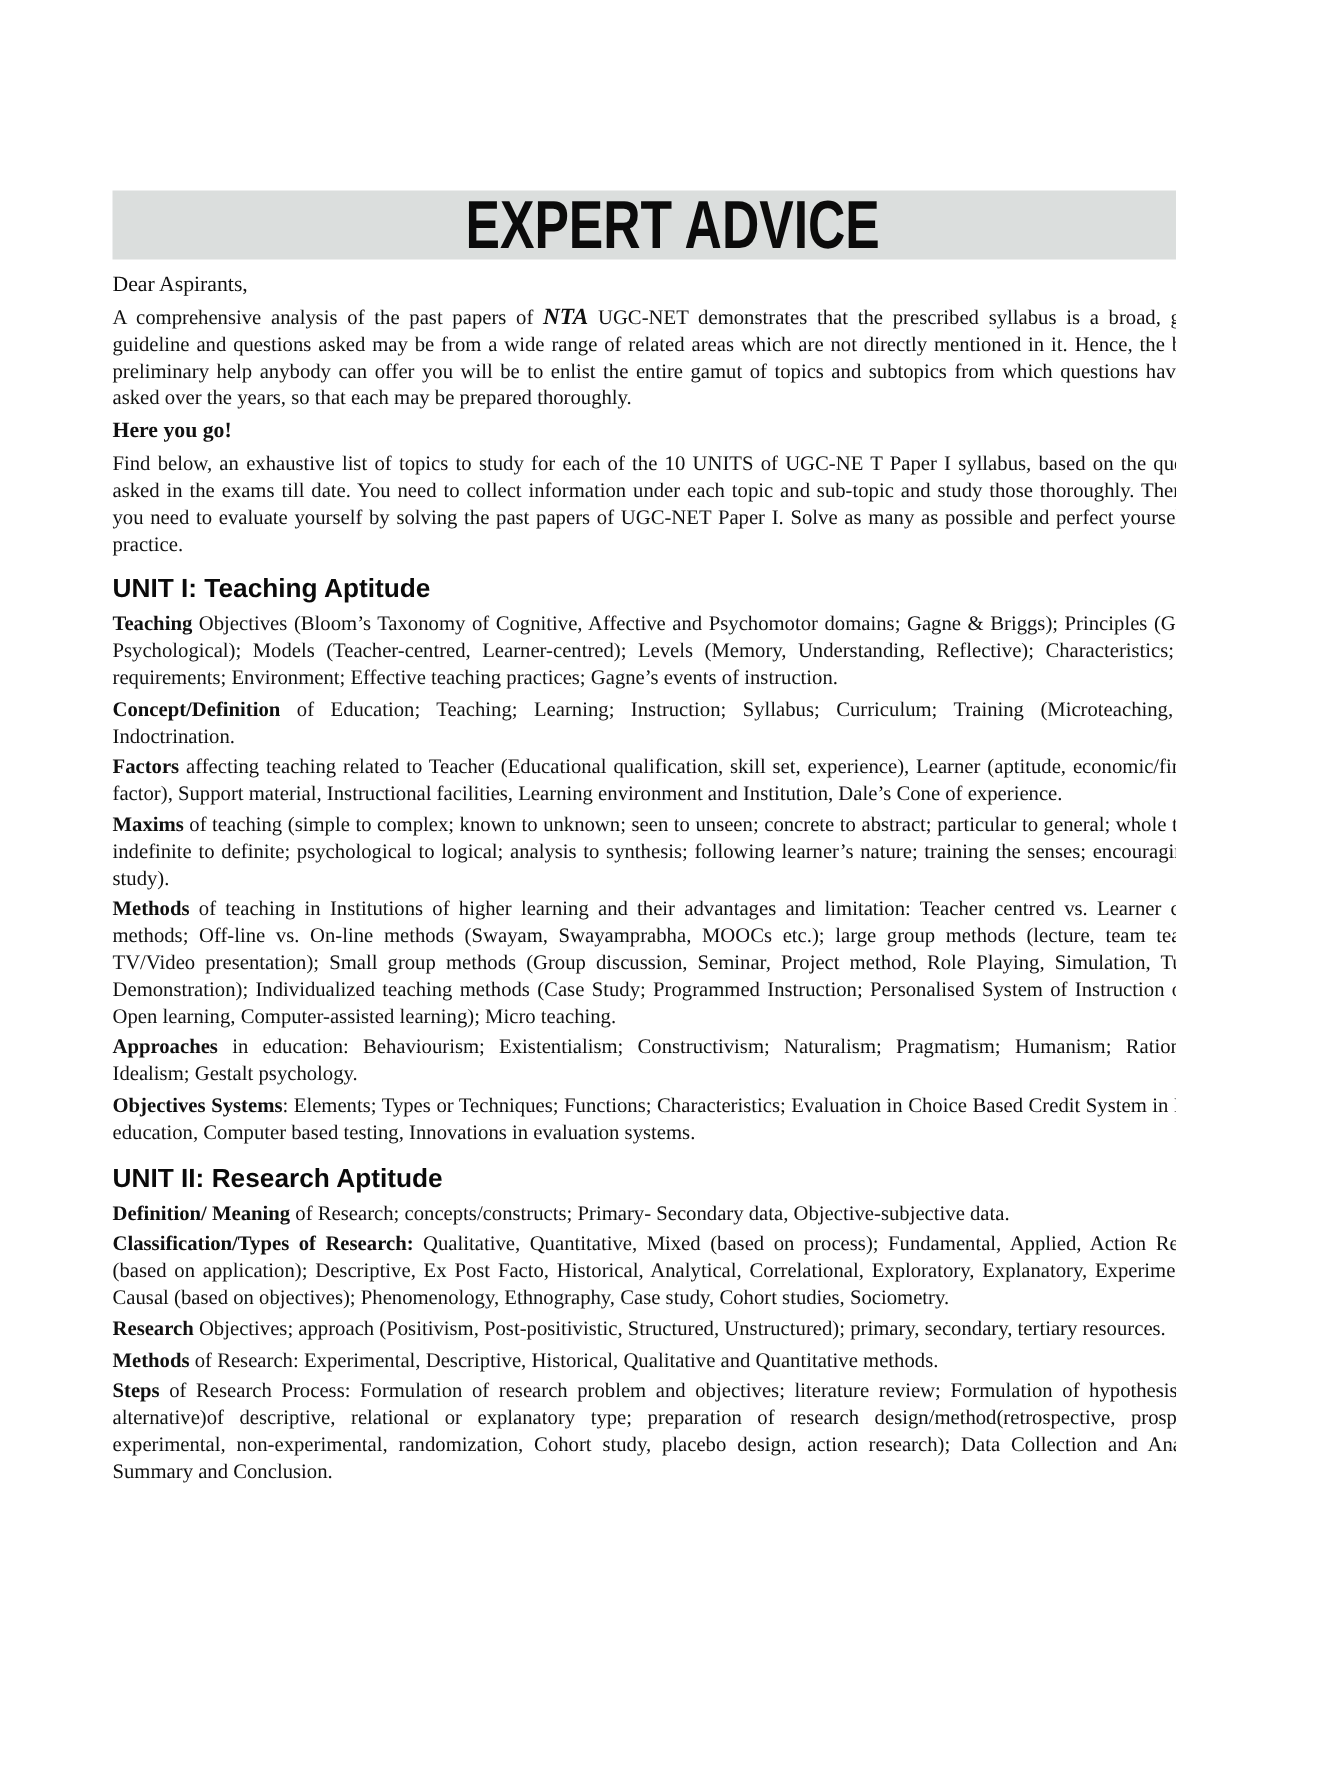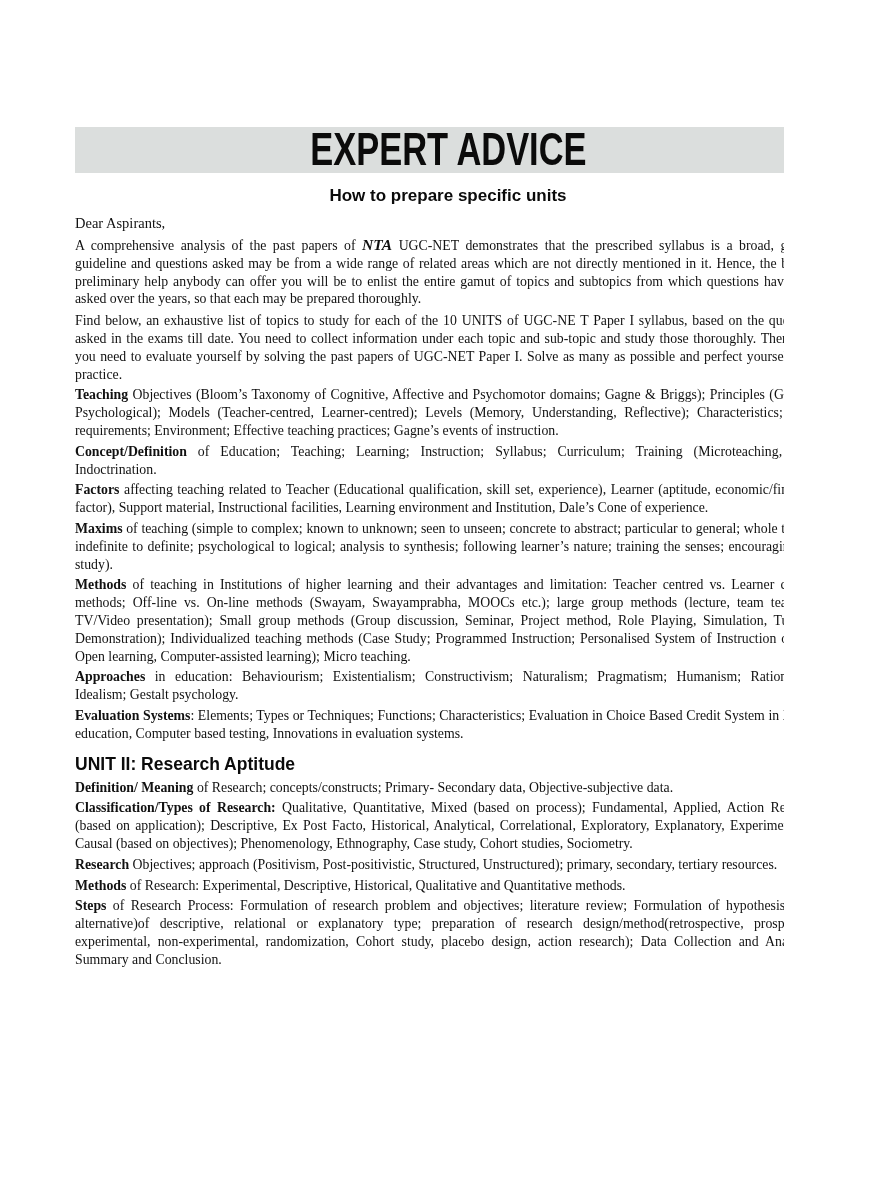--- a/index.html
+++ b/index.html
@@ -84,37 +84,38 @@
 </head>
 <body>
 
 <div class="page">
   <div class="column">
 
     <div class="banner">
       <span class="banner-title">EXPERT ADVICE</span>
     </div>
 
-    <div class="subtitle">How to prepare specific units</div>
 
     <div class="salutation">Dear Aspirants,</div>
 
     <p class="body-par"><span>A comprehensive analysis of the past papers of </span><span class="nta">NTA</span><span> UGC-NET demonstrates that the prescribed syllabus is a broad, general guideline and questions asked may be from a wide range of related areas which are not directly mentioned in it. Hence, the biggest preliminary help anybody can offer you will be to enlist the entire gamut of topics and subtopics from which questions have been asked over the years, so that each may be prepared thoroughly.</span></p>
 
+    <div class="here-you-go">Here you go!</div>
 
     <p class="body-par">Find below, an exhaustive list of topics to study for each of the 10 UNITS of UGC-NE T Paper I syllabus, based on the questions asked in the exams till date. You need to collect information under each topic and sub-topic and study those thoroughly. Thereafter, you need to evaluate yourself by solving the past papers of UGC-NET Paper I. Solve as many as possible and perfect yourself with practice.</p>
 
+    <div class="unit-heading">UNIT I: Teaching Aptitude</div>
 
     <p class="topic"><b>Teaching</b><span> Objectives (Bloom’s Taxonomy of Cognitive, Affective and Psychomotor domains; Gagne &amp; Briggs); Principles (General, Psychological); Models (Teacher-centred, Learner-centred); Levels (Memory, Understanding, Reflective); Characteristics; Basic requirements; Environment; Effective teaching practices; Gagne’s events of instruction.</span></p>
     <p class="topic"><b>Concept/Definition</b><span> of Education; Teaching; Learning; Instruction; Syllabus; Curriculum; Training (Microteaching, etc.); Indoctrination.</span></p>
     <p class="topic"><b>Factors</b><span> affecting teaching related to Teacher (Educational qualification, skill set, experience), Learner (aptitude, economic/financial factor), Support material, Instructional facilities, Learning environment and Institution, Dale’s Cone of experience.</span></p>
     <p class="topic"><b>Maxims</b><span> of teaching (simple to complex; known to unknown; seen to unseen; concrete to abstract; particular to general; whole to part; indefinite to definite; psychological to logical; analysis to synthesis; following learner’s nature; training the senses; encouraging self study).</span></p>
     <p class="topic"><b>Methods</b><span> of teaching in Institutions of higher learning and their advantages and limitation: Teacher centred vs. Learner centred methods; Off-line vs. On-line methods (Swayam, Swayamprabha, MOOCs etc.); large group methods (lecture, team teaching, TV/Video presentation); Small group methods (Group discussion, Seminar, Project method, Role Playing, Simulation, Tutorial, Demonstration); Individualized teaching methods (Case Study; Programmed Instruction; Personalised System of Instruction or PSI, Open learning, Computer-assisted learning); Micro teaching.</span></p>
     <p class="topic"><b>Approaches</b><span> in education: Behaviourism; Existentialism; Constructivism; Naturalism; Pragmatism; Humanism; Rationalism; Idealism; Gestalt psychology.</span></p>
-    <p class="topic"><b>Evaluation Systems</b><span>: Elements; Types or Techniques; Functions; Characteristics; Evaluation in Choice Based Credit System in Higher education, Computer based testing, Innovations in evaluation systems.</span></p>
+    <p class="topic"><b>Objectives Systems</b><span>: Elements; Types or Techniques; Functions; Characteristics; Evaluation in Choice Based Credit System in Higher education, Computer based testing, Innovations in evaluation systems.</span></p>
 
     <div class="unit-heading">UNIT II: Research Aptitude</div>
 
     <p class="topic"><b>Definition/ Meaning</b><span> of Research; concepts/constructs; Primary- Secondary data, Objective-subjective data.</span></p>
     <p class="topic"><b>Classification/Types of Research:</b><span> Qualitative, Quantitative, Mixed (based on process); Fundamental, Applied, Action Research (based on application); Descriptive, Ex Post Facto, Historical, Analytical, Correlational, Exploratory, Explanatory, Experimental or Causal (based on objectives); Phenomenology, Ethnography, Case study, Cohort studies, Sociometry.</span></p>
     <p class="topic"><b>Research</b><span> Objectives; approach (Positivism, Post-positivistic, Structured, Unstructured); primary, secondary, tertiary resources.</span></p>
     <p class="topic"><b>Methods</b><span> of Research: Experimental, Descriptive, Historical, Qualitative and Quantitative methods.</span></p>
     <p class="topic"><b>Steps</b><span> of Research Process: Formulation of research problem and objectives; literature review; Formulation of hypothesis (null, alternative)of descriptive, relational or explanatory type; preparation of research design/method(retrospective, prospective, experimental, non-experimental, randomization, Cohort study, placebo design, action research); Data Collection and Analyisis; Summary and Conclusion.</span></p>
 
   </div>

